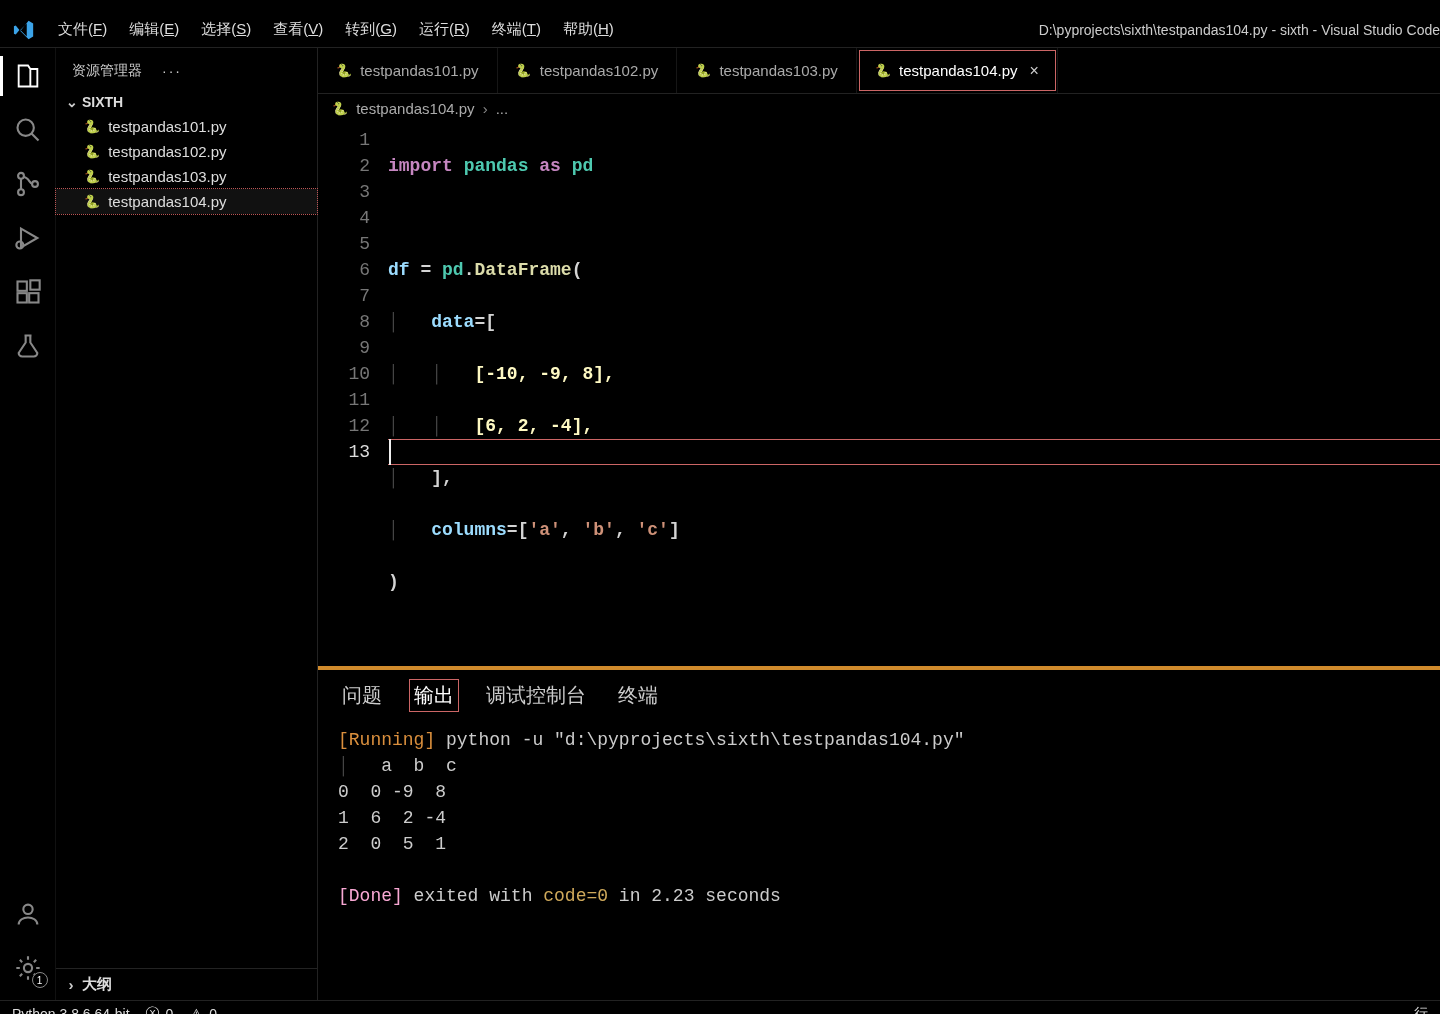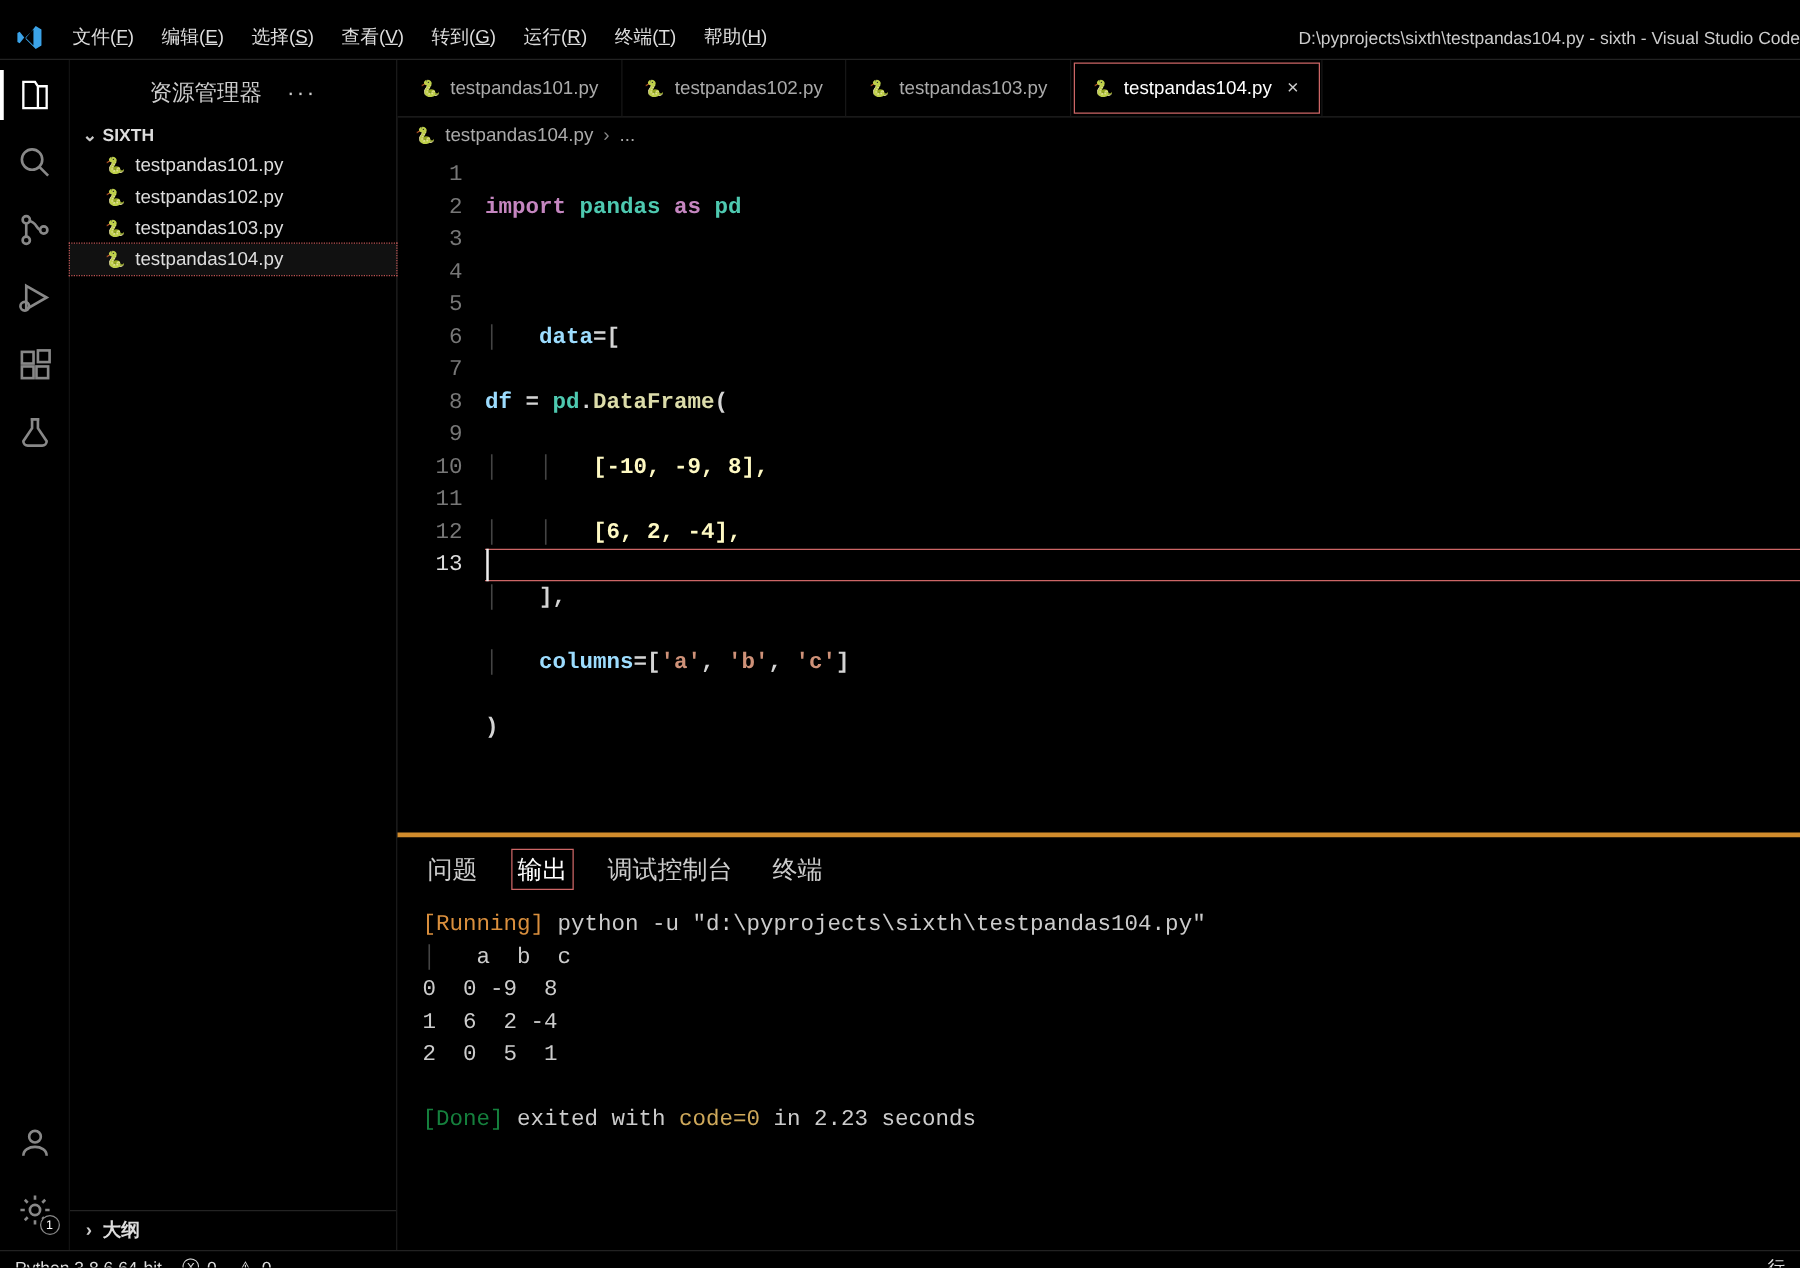--- a/index.html
+++ b/index.html
@@ -12,21 +12,21 @@
 .menu-item .underline { text-decoration:underline; }
 .window-title { margin-left:auto; padding-right:0; color:#ccc; font-size:14px; }
 .main { display:flex; height:calc(100% - 36px - 26px); }
 .activity-bar { width:56px; background:#000; display:flex; flex-direction:column; align-items:center; padding-top:10px; gap:18px; border-right:0.5px solid #111; }
 .activity-bar .ab-item { width:36px; height:36px; display:flex; align-items:center; justify-content:center; color:#888; position:relative; }
 .activity-bar .ab-item.active { color:#fff; }
 .activity-bar .ab-item.active::before { content:""; position:absolute; left:-10px; top:-2px; bottom:-2px; width:3px; background:#fff; }
 .activity-bar .bottom { margin-top:auto; display:flex; flex-direction:column; gap:18px; margin-bottom:14px; }
 .badge-1 { position:absolute; bottom:-2px; right:-2px; background:#000; color:#fff; border:1px solid #888; width:16px; height:16px; border-radius:50%; font-size:10px; display:flex; align-items:center; justify-content:center; }
 .sidebar { width:262px; background:#000; border-right:1px solid #222; display:flex; flex-direction:column; }
-.sidebar-header { display:flex; align-items:center; justify-content:center; padding:14px 16px 10px; color:#ccc; font-size:18px;gap:20px; }
+.sidebar-header { display:flex; align-items:center; justify-content:flex-start; padding:14px 16px 10px; color:#ccc; font-size:14px;gap:20px; }
 .sidebar-header .dots { letter-spacing:2px; color:#ccc; cursor:pointer; }
 .folder-row { display:flex; align-items:center; gap:6px; padding:4px 10px; font-weight:bold; color:#ddd; font-size:14px; cursor:pointer; }
 .chev { display:inline-block; width:10px; text-align:center; color:#ccc; }
 .file-item { display:flex; align-items:center; gap:8px; padding:4px 10px 4px 28px; color:#ddd; font-size:15px; cursor:pointer; }
 .file-item.selected { background:#111; outline:1px dotted #b55; }
 .py-ico { color:#3c9dd0; font-size:13px; }
 .outline-row { display:flex; align-items:center; gap:6px; padding:6px 10px; font-weight:bold; color:#ddd; font-size:15px; border-top:1px solid #232323; margin-top:auto; cursor:pointer; }
 .editor-area { flex:1; display:flex; flex-direction:column; min-width:0; }
 .tabs { display:flex; height:46px; background:#000; border-bottom:1px solid #222; }
 .tab { display:flex; align-items:center; gap:8px; padding:0 18px; color:#aaa; border-right:1px solid #161616; position:relative; cursor:pointer; font-size:15px; }
@@ -50,21 +50,21 @@
 .guide { color:#444; }
 .cursor-line { position:absolute; left:0; right:0; height:26px; top:316px; border:1px solid #c66; border-left:none; border-right:none; }
 .text-cursor { position:absolute; top:316px; left:1px; width:2px; height:26px; background:#eee; }
 .panel-sep { height:4px; background:#d18b2c; }
 .panel { height:330px; background:#000; display:flex; flex-direction:column; }
 .panel-tabs { display:flex; gap:24px; padding:10px 20px 8px; color:#ccc; font-size:20px; }
 .panel-tab { cursor:pointer; padding:2px 4px; }
 .panel-tab.active { color:#fff; outline:1px solid #c66; }
 .panel-body { flex:1; padding:8px 20px; font-family:"Consolas","Courier New",monospace; font-size:18px; line-height:26px; color:#ccc; white-space:pre; overflow:auto; }
 .run-tag { color:#da8f3d; }
-.done-tag { color:#15803d; }
+.done-tag { color:#f9a8d4; }
 .ok { color:#cfa95b; }
 .statusbar { height:26px; background:#000; border-top:1px solid #222; display:flex; align-items:center; padding:0 12px; gap:14px; font-size:14px; color:#ddd; }
 .statusbar .right { margin-left:auto; display:flex; gap:18px; }
 .sb-item { display:flex; align-items:center; gap:4px; cursor:pointer; }
 .ico { display:inline-flex; width:18px; height:18px; align-items:center; justify-content:center; }
 svg { display:block; }
 </style>
 </head>
 <body>
 
@@ -215,22 +215,22 @@
           <div class="ln">8</div>
           <div class="ln">9</div>
           <div class="ln">10</div>
           <div class="ln">11</div>
           <div class="ln">12</div>
           <div class="ln cur">13</div>
       </div>
       <div class="code">
 <div class="line"><span class="kw">import</span> <span class="mod">pandas</span> <span class="kw">as</span> <span class="mod">pd</span></div>
 <div class="line"></div>
+<div class="line"><span class="var">df</span><span class="op"> = </span><span class="mod">pd</span><span class="op">.</span><span class="fn">DataFrame</span><span class="op">(</span></div>
 <div class="line"><span class="guide">│   </span><span class="var">data</span><span class="op">=[</span></div>
-<div class="line"><span class="var">df</span><span class="op"> = </span><span class="mod">pd</span><span class="op">.</span><span class="fn">DataFrame</span><span class="op">(</span></div>
 <div class="line"><span class="guide">│   │   </span><span class="num">[-10, -9, 8],</span></div>
 <div class="line"><span class="guide">│   │   </span><span class="num">[6, 2, -4],</span></div>
 <div class="line"><span class="guide">│   </span><span class="op">],</span></div>
 <div class="line"><span class="guide">│   </span><span class="var">columns</span><span class="op">=[</span><span class="str">'a'</span><span class="op">, </span><span class="str">'b'</span><span class="op">, </span><span class="str">'c'</span><span class="op">]</span></div>
 <div class="line"><span class="op">)</span></div>
 
 
 
 <div class="cursor-line"></div>
 <div class="text-cursor"></div>

